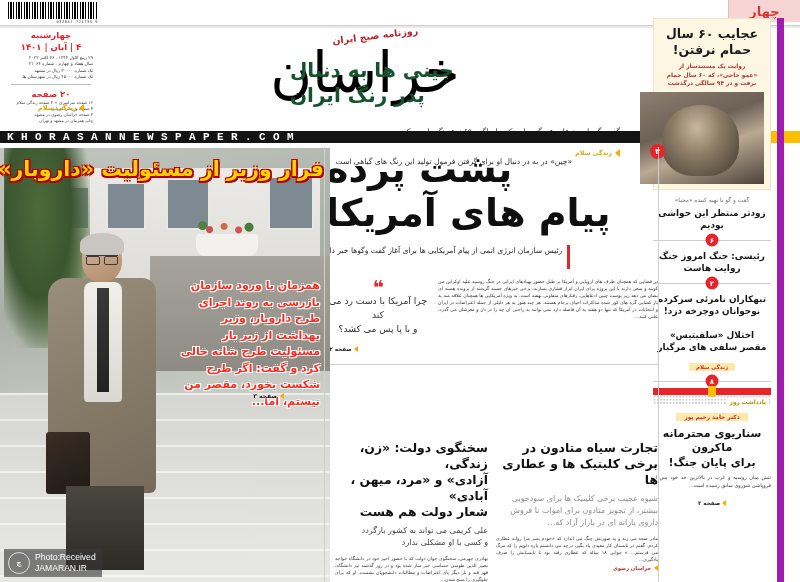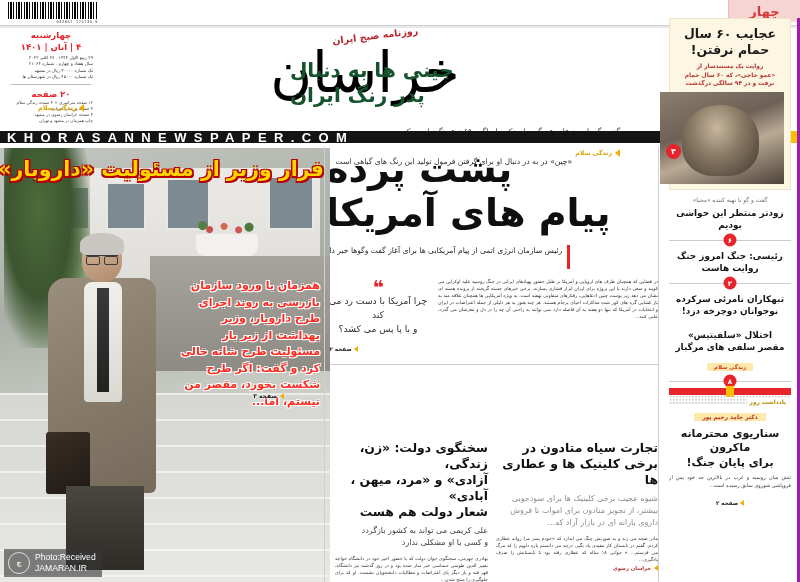--- a/index.html
+++ b/index.html
@@ -120,24 +120,24 @@
   }
 
   .url-strip {
     position: absolute; left: 0; top: 131px;
     width: 800px; height: 12px;
     background: #141414;
     display: flex; align-items: center;
   }
   .url-strip .txt {
     direction: ltr;
-    color: #fff; font-size: 13px; font-weight: bold;
+    color: #fff; font-size: 11px; font-weight: bold;
     letter-spacing: 7.4px; padding-right: 8px;
     margin-left: 3px; white-space: nowrap;
-    font-family: Liberation Sans, sans-serif;
+    font-family: Liberation Mono, monospace;
     flex: 1; text-align: left; padding-left: 4px;
   }
   .url-strip .blk {
     width: 92px; height: 12px; background: #fcbf00;
   }
 
   
   .top-story {
     position: absolute; right: 180px; top: 30px;
     width: 330px; text-align: left; direction: rtl;
@@ -153,23 +153,23 @@
   .top-story .tagrow {
     display: flex; align-items: center; gap: 3px;
     justify-content: flex-start; margin-top: 1px;
   }
   .tag-zendegi {
     color: #d9a400; font-size: 6.2px; font-weight: bold;
   }
 
   
   .rightcol {
-    position: absolute; right: 0; top: 18px;
+    position: absolute; right: 16px; top: 18px;
     width: 137px; height: 564px;
-    border-right: 3px solid #a21caf;
+    border-right: 7px solid #a21caf;
     padding: 0 6px;
   }
   .rc-card {
     background: #fdf6e3;
     border: 1px solid #efe4c8;
     padding: 7px 6px 5px 6px;
     text-align: center;
   }
   .rc-card h3 {
     font-size: 12.5px; font-weight: bold; color: #1a1a1a;

